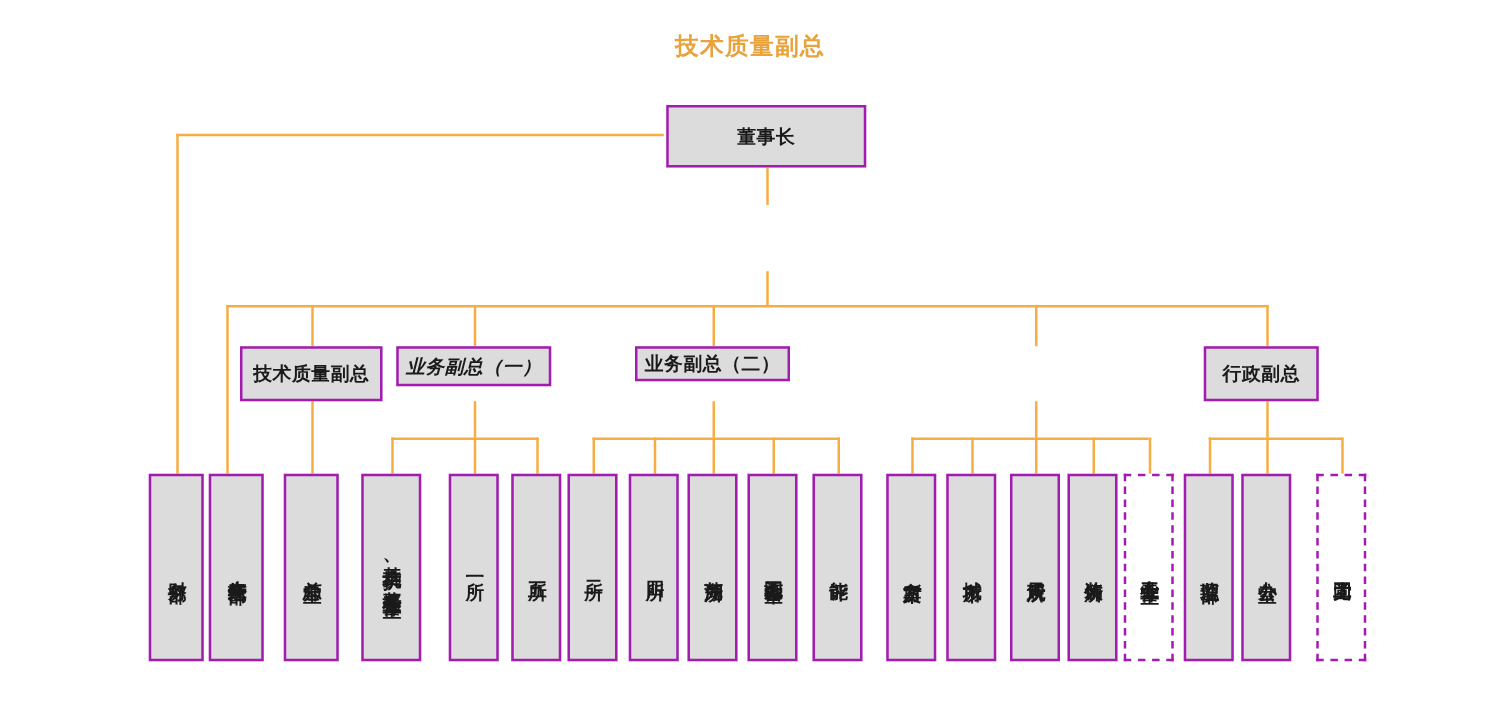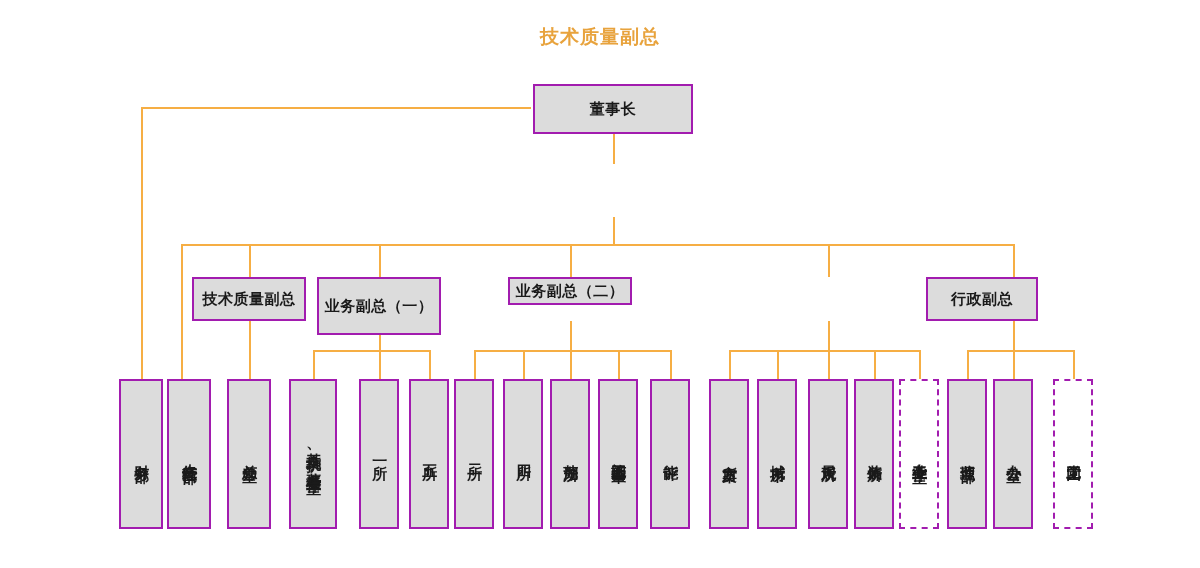--- a/index.html
+++ b/index.html
@@ -125,23 +125,23 @@
   <div class="ln v" style="left:1013px; top:321px; height:29px;"></div>
   <div class="ln h" style="left:967px; top:350px; width:107px;"></div>
   <div class="ln v" style="left:967px; top:350px; height:29px;"></div>
   <div class="ln v" style="left:1013px; top:350px; height:29px;"></div>
   <div class="ln v" style="left:1073px; top:350px; height:29px;"></div>
 
   <div class="box horiz" style="left:533px; top:84px; width:160px; height:50px;">董事长</div>
 
 
   <div class="box horiz" style="left:192px; top:277px; width:114px; height:44px;text-align:right;">技术质量副总</div>
-  <div class="box horiz" style="left:317px; top:277px; width:124px; height:58px;">业务副总（一）</div>
+  <div class="box horiz" style="left:317px; top:277px; width:124px; height:32px;font-style:italic;">业务副总（一）</div>
   <div class="box horiz" style="left:508px; top:277px; width:124px; height:28px;">业务副总（二）</div>
-  <div class="box horiz" style="left:926px; top:277px; width:112px; height:44px;">行政副总</div>
+  <div class="box horiz" style="left:963px; top:277px; width:92px; height:44px;">行政副总</div>
 
   <div class="box vert" style="left:119px; top:379px; width:44px; height:150px;">财务部</div>
   <div class="box vert" style="left:167px; top:379px; width:44px; height:150px;">生产经营部</div>
   <div class="box vert" style="left:227px; top:379px; width:44px; height:150px;">总师室</div>
 
   <div class="box vert twocol" style="left:289px; top:379px; width:48px; height:150px;">
     <span>基坑支护、幕墙专业工作室</span>
   </div>
 
   <div class="box vert" style="left:359px; top:379px; width:40px; height:150px;">一所</div>

